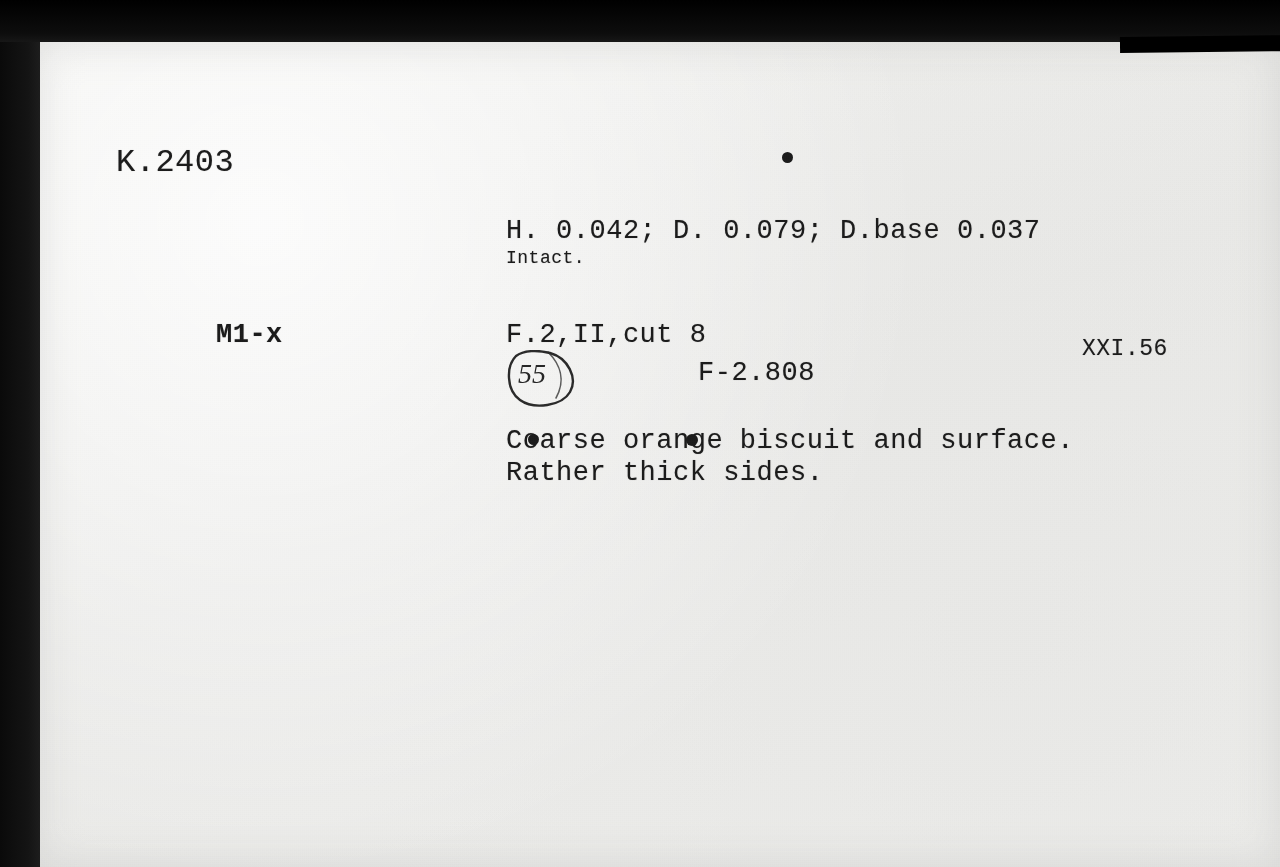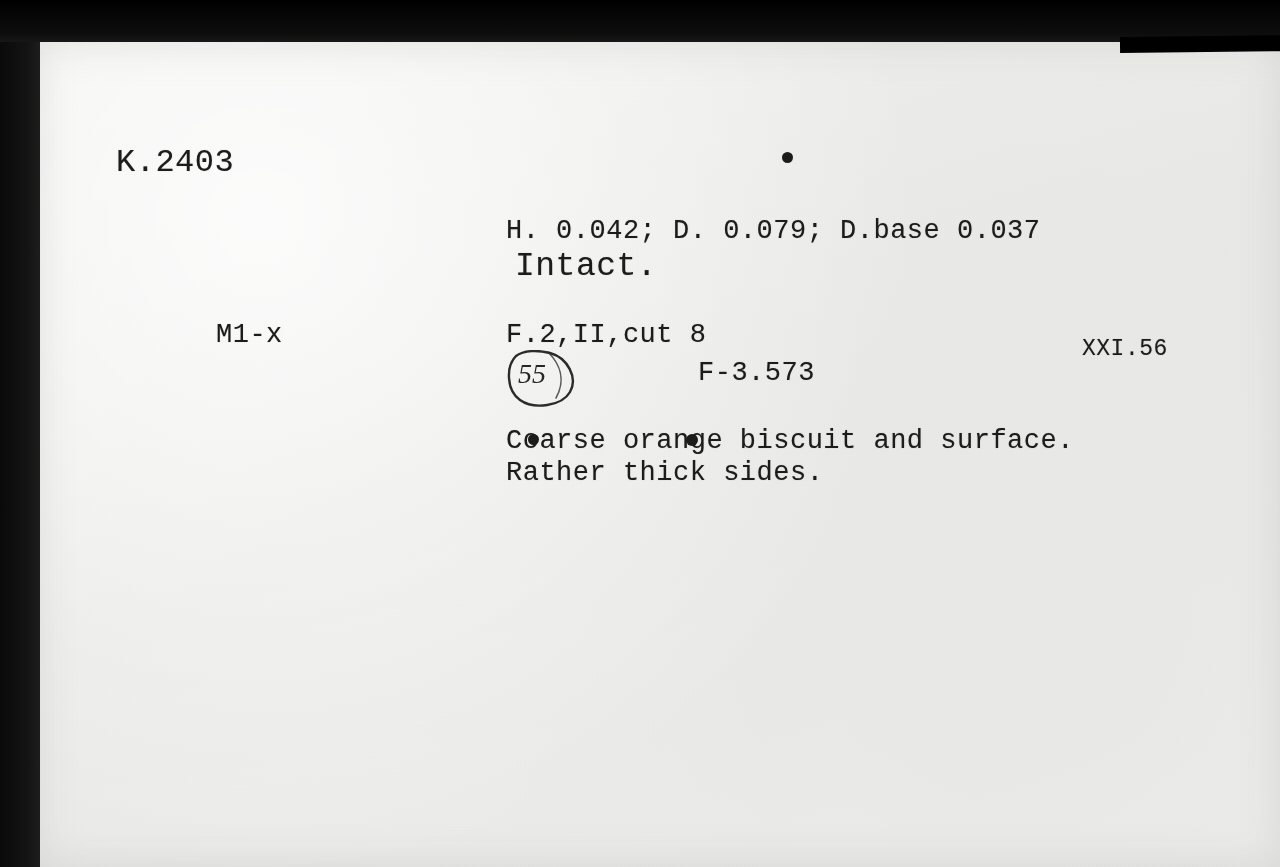--- a/index.html
+++ b/index.html
@@ -81,22 +81,22 @@
     color: #1b1b1b;
     font-family: "Liberation Mono", "DejaVu Sans Mono", monospace;
     white-space: pre;
     letter-spacing: 0.5px;
     text-shadow: 0 0 1px rgba(60,60,60,0.35);
   }
 
   #t-catalog   { left: 80px;  top: 104px; font-size: 32px; }
   #t-title     { left: 712px; top: 104px; font-size: 27px; letter-spacing: 2.5px; }
   #t-dims      { left: 470px; top: 176px; font-size: 27px; font-family: Liberation Mono, monospace; }
-  #t-condition { left: 470px; top: 208px; font-size: 33px; margin-left: 9px; }
-  #t-findspot  { left: 180px; top: 280px; font-size: 27px; }
+  #t-condition { left: 470px; top: 208px; font-size: 18px; }
+  #t-findspot  { left: 180px; top: 280px; font-size: 27px; font-weight: bold; }
   #t-context   { left: 470px; top: 280px; font-size: 27px; }
   #t-plate     { left: 1046px;top: 296px; font-size: 23px; }
   #t-ref       { left: 662px; top: 318px; font-size: 27px; }
   #t-desc1     { left: 470px; top: 386px; font-size: 27px; }
   #t-desc2     { left: 470px; top: 418px; font-size: 27px; text-align: right; }
 
   
   #hand-number {
     position: absolute;
     left: 468px;
@@ -139,21 +139,21 @@
     <div class="tw" id="t-dims">H. 0.042; D. 0.079; D.base 0.037</div>
 
     <div class="tw" id="t-condition">Intact.</div>
 
     <div class="tw" id="t-findspot">M1-x</div>
 
     <div class="tw" id="t-context">F.2,II,cut 8</div>
 
     <div class="tw" id="t-plate">XXI.56</div>
 
-    <div class="tw" id="t-ref">F-3.573</div>
+    <div class="tw" id="t-ref">F-2.808</div>
 
     <div class="tw" id="t-desc1">Coarse orange biscuit and surface.</div>
 
     <div class="tw" id="t-desc2">Rather thick sides.</div>
 
     <div id="hand-number">
       <svg width="84" height="58" viewBox="0 0 84 58">
         <path d="M12 6 C2 16, 2 40, 16 50 C30 60, 58 56, 66 42 C74 28, 64 8, 46 3 C34 0, 20 0, 12 6 Z" fill="none" stroke="#2a2a2a" stroke-width="2.4" stroke-linecap="round"></path>
         <path d="M44 2 C56 14, 62 30, 52 48" fill="none" stroke="#2a2a2a" stroke-width="1.6" stroke-linecap="round" opacity="0.75"></path>
       </svg>

